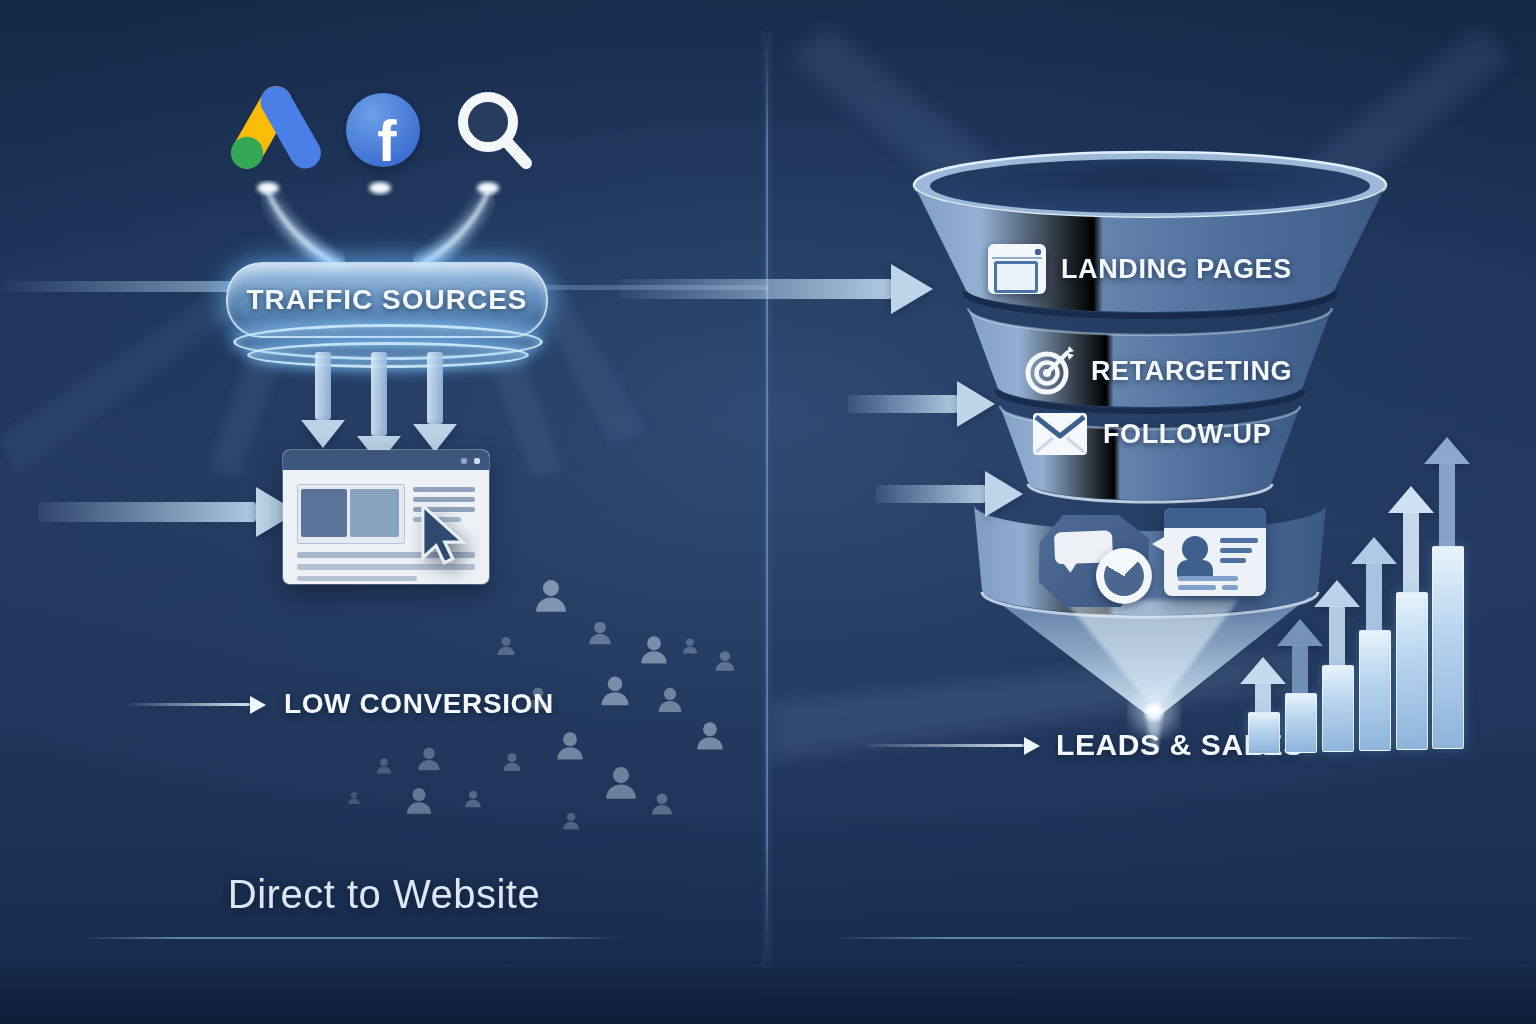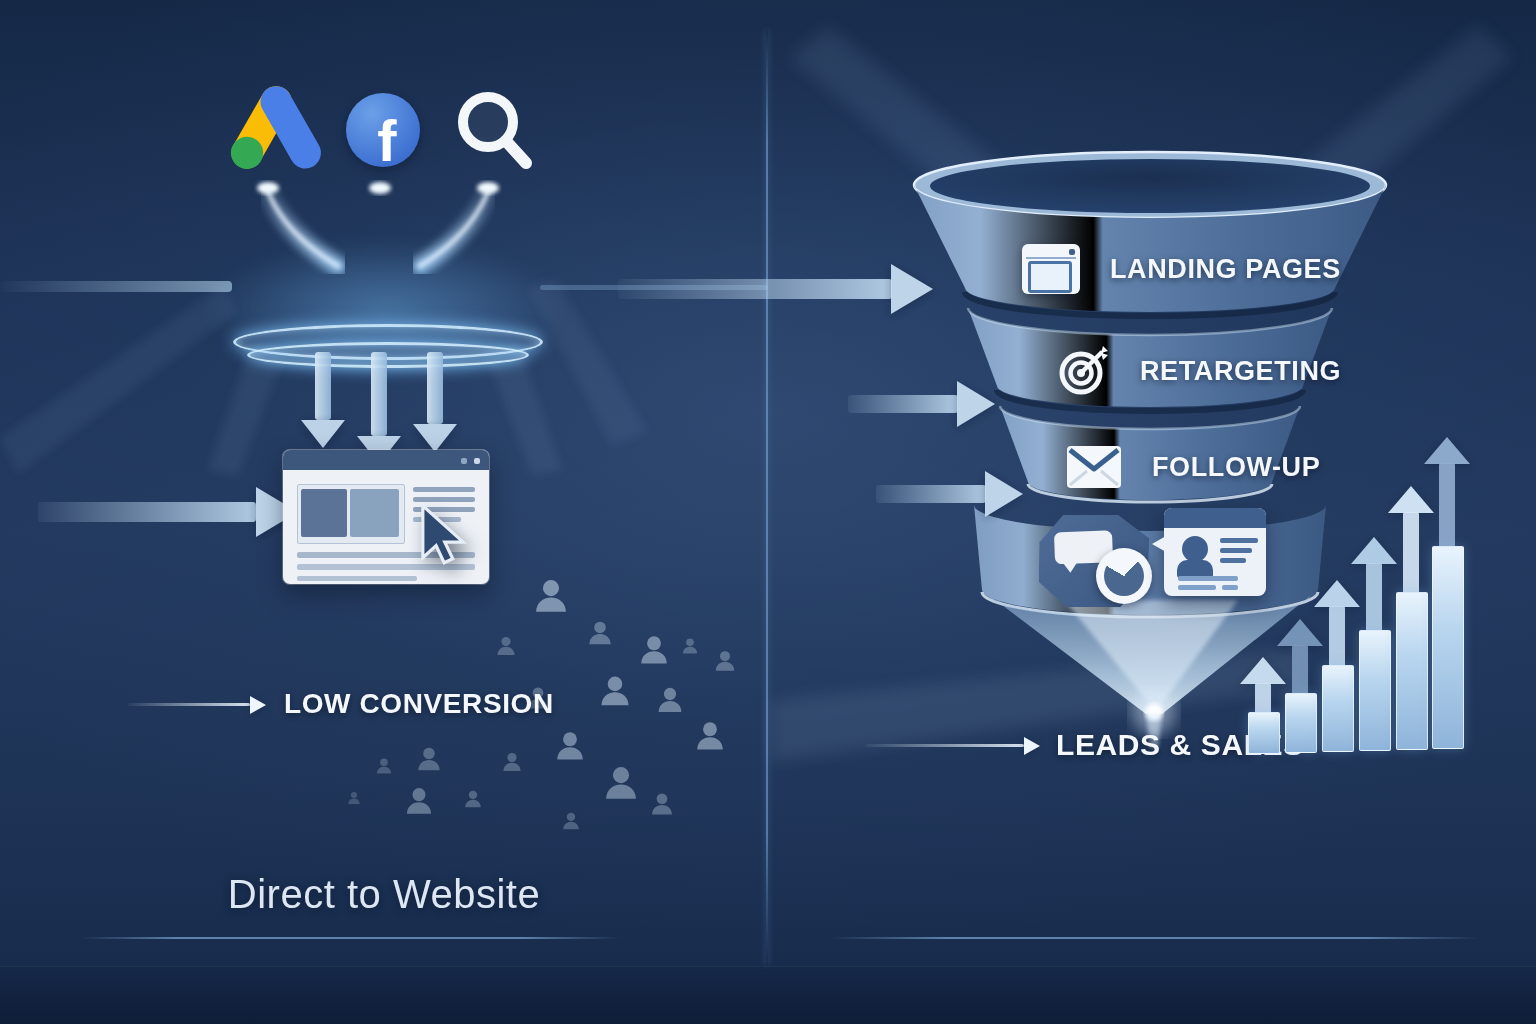--- a/index.html
+++ b/index.html
@@ -65,21 +65,21 @@
   .browser{left:283px;top:450px;width:206px;height:134px;background:#eef2f7;border-radius:7px;
     box-shadow:0 10px 24px rgba(8,18,38,.45), 0 0 0 1px rgba(255,255,255,.35);}
   .browser .bar{position:absolute;left:0;top:0;right:0;height:20px;background:#3c567c;border-radius:7px 7px 0 0;}
   .browser .dot{position:absolute;top:8px;width:6px;height:6px;border-radius:2px;}
   .b-block{position:absolute;border-radius:2px;}
 
   
   .crowd svg{position:absolute;}
 
   
-  .stage-row{display:flex;align-items:center;gap:30px;margin-left:34px;}
+  .stage-row{display:flex;align-items:center;gap:15px;}
   .stage-row .big-label{font-size:27px;}
   .mini-browser{width:58px;height:50px;background:#f3f7fb;border-radius:6px;position:relative;
     box-shadow:0 3px 8px rgba(8,18,38,.4);}
   .mini-browser .mb-top{position:absolute;left:4px;right:4px;top:4px;height:9px;border-bottom:2px solid #93add0;}
   .mini-browser .mb-dot{position:absolute;right:5px;top:5px;width:6px;height:6px;background:#3f5f8e;border-radius:2px;}
   .mini-browser .mb-screen{position:absolute;left:6px;right:8px;top:17px;height:26px;background:#e9f1fa;
     border:3px solid #4a74a6;border-radius:3px;}
 
   
   .hexagon{left:1038px;top:514px;width:112px;height:94px;transform:rotate(-2deg);
@@ -214,20 +214,23 @@
 
   <svg class="abs" style="left:452px;top:88px;" width="84" height="88" viewBox="0 0 84 88">
     <circle cx="36" cy="34" r="25" stroke="#f4f7fa" stroke-width="10" fill="rgba(255,255,255,.05)"></circle>
     <line x1="54" y1="53" x2="74" y2="75" stroke="#f4f7fa" stroke-width="12" stroke-linecap="round"></line>
   </svg>
 
   <div class="abs hline" style="left:0;top:281px;width:232px;height:11px;"></div>
   <div class="abs" style="left:540px;top:285px;width:228px;height:5px;background:rgba(160,205,245,.28);border-radius:3px;"></div>
 
   <div class="abs pill-glow"></div>
+  <div class="abs pill">
+    <span class="big-label">TRAFFIC SOURCES</span>
+  </div>
   <div class="abs pill-ring" style="left:233px;top:324px;width:304px;height:30px;"></div>
   <div class="abs pill-ring" style="left:247px;top:342px;width:276px;height:20px;"></div>
 
   <div class="abs darrow-shaft" style="left:315px;top:352px;height:68px;"></div>
   <div class="abs darrow-head" style="left:301px;top:420px;"></div>
   <div class="abs darrow-shaft" style="left:371px;top:352px;height:84px;"></div>
   <div class="abs darrow-head" style="left:357px;top:436px;"></div>
   <div class="abs darrow-shaft" style="left:427px;top:352px;height:72px;"></div>
   <div class="abs darrow-head" style="left:413px;top:424px;"></div>
 
@@ -362,21 +365,21 @@
   <div class="abs stage-row" style="left:1022px;top:344px;text-align:center;">
     <svg width="54" height="54" viewBox="0 0 54 54">
       <circle cx="25" cy="29" r="19" stroke="#f4f8fc" stroke-width="5" fill="none"></circle>
       <circle cx="25" cy="29" r="10.5" stroke="#f4f8fc" stroke-width="4.5" fill="none"></circle>
       <circle cx="25" cy="29" r="4" fill="#f4f8fc"></circle>
       <line x1="45" y1="9" x2="27" y2="27" stroke="#f4f8fc" stroke-width="4.5" stroke-linecap="round"></line>
       <path d="M45,9 L52,7 L47,2 Z M45,9 L47,16 L52,11 Z" fill="#f4f8fc"></path>
     </svg>
     <span class="big-label">RETARGETING</span>
   </div>
-  <div class="abs stage-row" style="left:1032px;top:445px;">
+  <div class="abs stage-row" style="left:1032px;top:412px;">
     <svg width="56" height="44" viewBox="0 0 56 44">
       <rect x="1" y="1" width="54" height="42" rx="4" fill="#f4f8fc"></rect>
       <path d="M4,5 L28,24 L52,5" stroke="#39608f" stroke-width="5" fill="none" stroke-linejoin="round"></path>
       <path d="M4,40 L21,26 M52,40 L35,26" stroke="#ccd7e4" stroke-width="3" fill="none"></path>
     </svg>
     <span class="big-label">FOLLOW-UP</span>
   </div>
 
   <div class="abs hexagon">
     <div class="bubble"></div>

